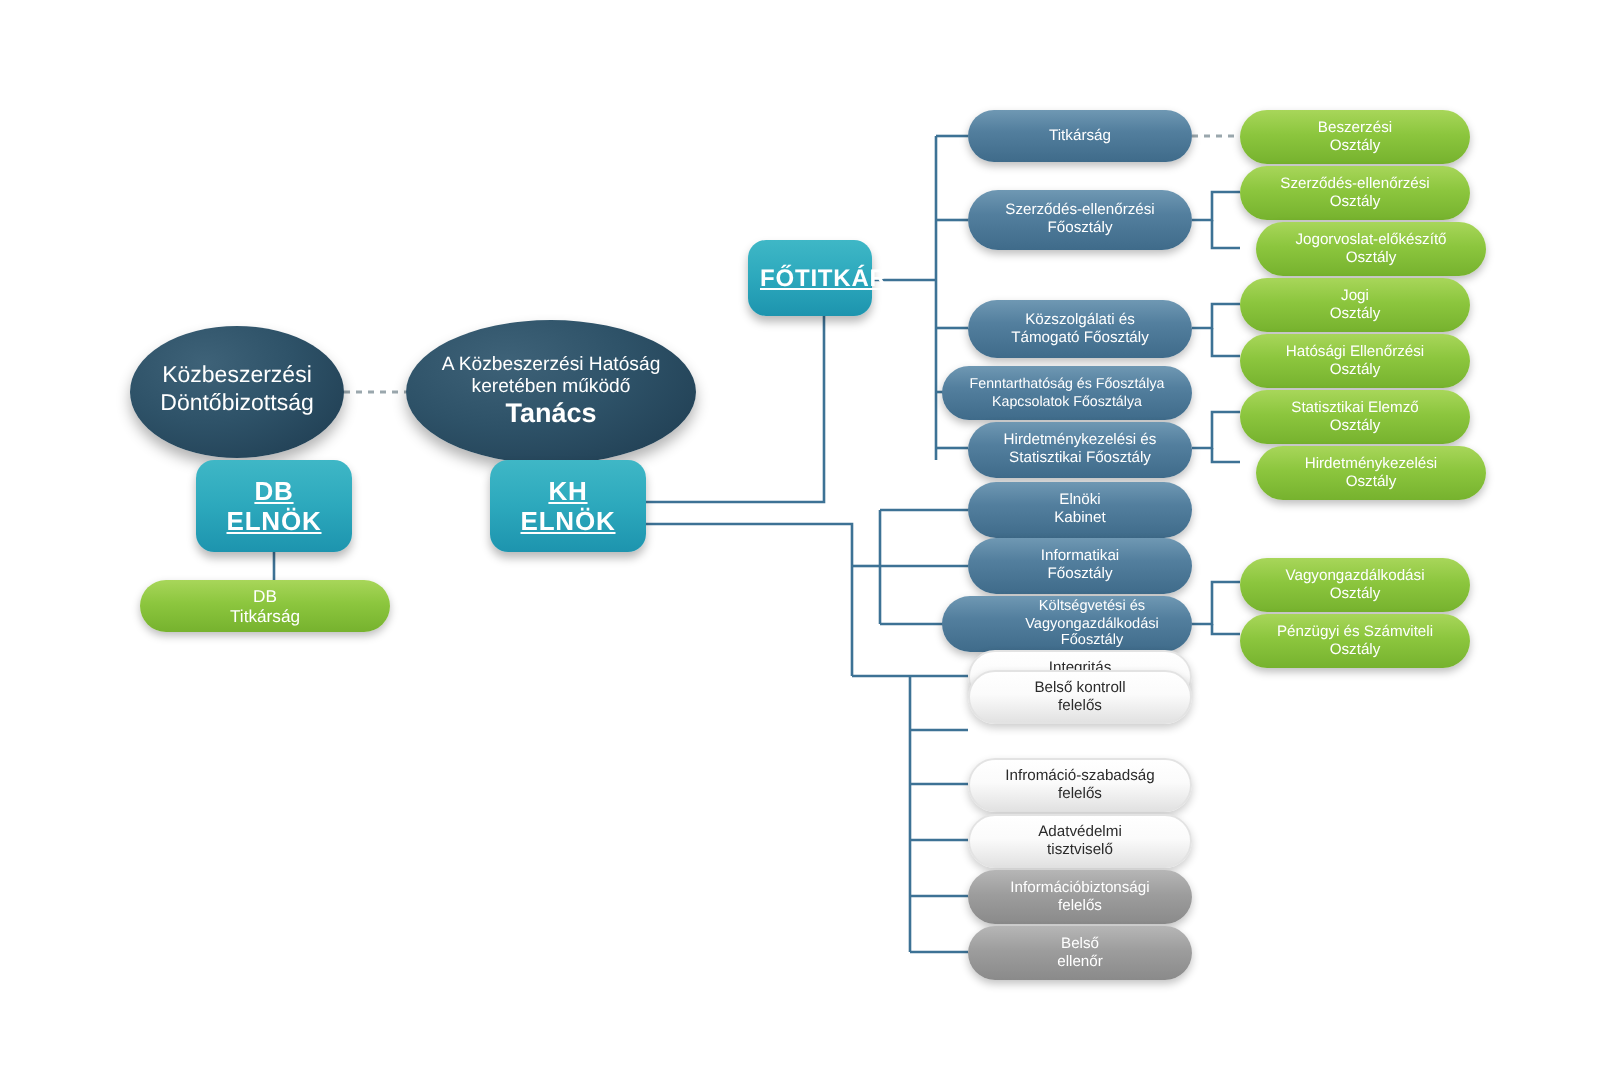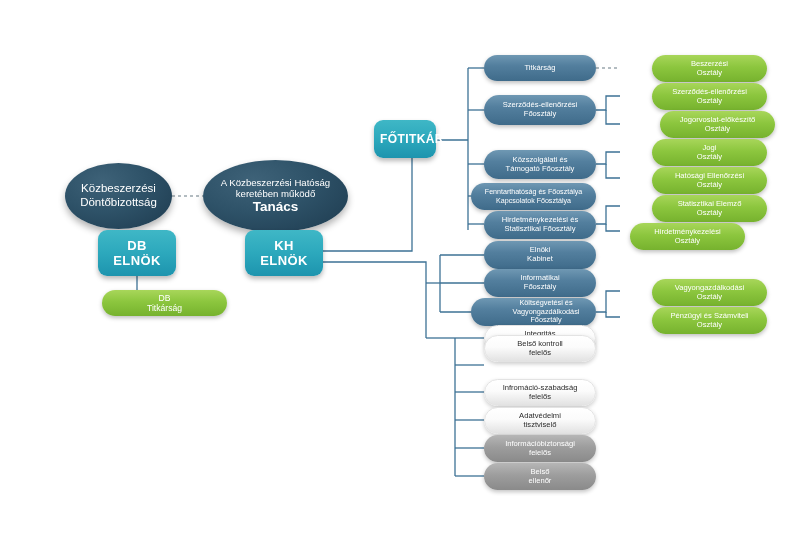--- a/index.html
+++ b/index.html
@@ -34,29 +34,29 @@
   }
   
   .pill-teal{
     background:linear-gradient(180deg,#3fb7c6 0%,#2da9bd 48%,#1d94ae 100%);
     color:#ffffff;
     font-weight:bold;
     letter-spacing:.4px;
     box-shadow:0 3px 5px rgba(0,0,0,.28);
     border-radius:9px;
     font-size:13px;
+    text-decoration:underline;
   }
   
   .pill-green{
     background:linear-gradient(180deg,#a8d65a 0%,#8cc63e 45%,#76b22e 100%);
     color:#ffffff;
     border-radius:999px;
     box-shadow:0 2px 4px rgba(0,0,0,.26);
     font-size:7.6px;
-    margin-left:32px;
   }
   .pill-green.big{font-size:8.6px;}
   
   .pill-blue{
     background:linear-gradient(180deg,#6f98b3 0%,#537f9e 40%,#3f6b8a 100%);
     color:#ffffff;
     border-radius:999px;
     box-shadow:0 2px 4px rgba(0,0,0,.26);
     font-size:7.6px;
   }
@@ -289,21 +289,21 @@
       <span>Hatósági Ellenőrzési</span>
       <span>Osztály</span>
     </span>
   </div>
   <div class="node pill-green" style="left:620px;top:195px;width:115px;height:27px;">
     <span>
       <span>Statisztikai Elemző</span>
       <span>Osztály</span>
     </span>
   </div>
-  <div class="node pill-green" style="left:598px;top:223px;width:115px;height:27px;">
+  <div class="node pill-green" style="left:628px;top:223px;width:115px;height:27px;">
     <span>
       <span>Hirdetménykezelési</span>
       <span>Osztály</span>
     </span>
   </div>
   <div class="node pill-green" style="left:620px;top:279px;width:115px;height:27px;">
     <span>
       <span>Vagyongazdálkodási</span>
       <span>Osztály</span>
     </span>

